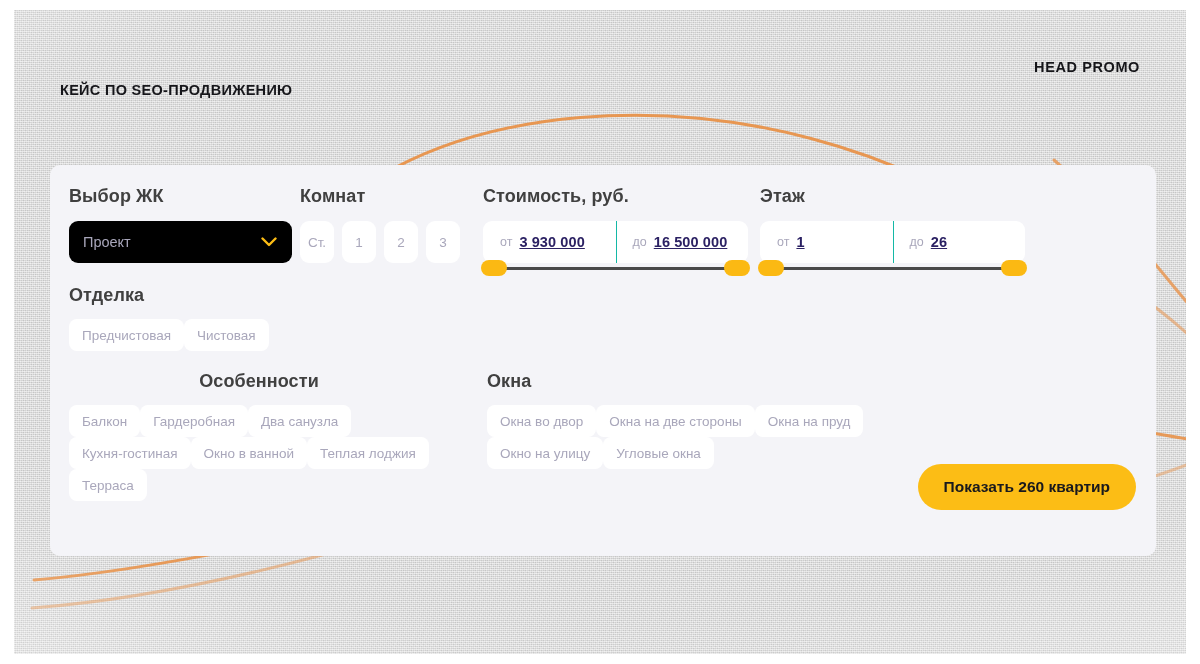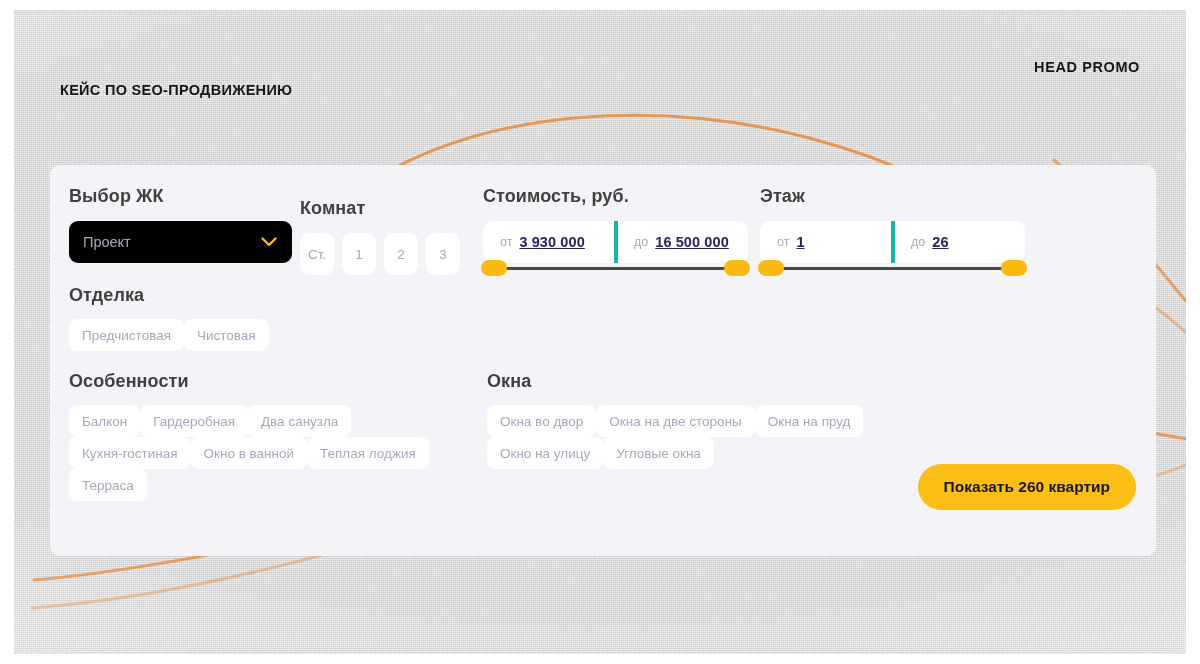--- a/index.html
+++ b/index.html
@@ -82,21 +82,21 @@
     font-weight: 700;
     letter-spacing: .1px;
   }
 
   
   .row1 { position: absolute; left: 0; top: 0; width: 100%; height: 112px; }
   .col { position: absolute; top: 21px; }
   .col .sect-title { display: block; margin-bottom: 14px; }
 
   .col-zhk   { left: 19px;  width: 232px; }
-  .col-rooms { left: 250px; width: 180px; margin-top: 12px; }
+  .col-rooms { left: 250px; width: 180px; }
   .col-price { left: 433px; width: 275px; }
   .col-floor { left: 710px; width: 275px; }
 
   .select-box {
     position: relative;
     width: 223px; height: 42px;
     background: #000000;
     border-radius: 9px;
     display: flex;
     align-items: center;
@@ -129,21 +129,21 @@
     border-radius: 9px;
     display: flex; align-items: center;
   }
   .range-half {
     flex: 1 1 0;
     display: flex; align-items: baseline; gap: 7px;
     padding-left: 17px;
     height: 100%;
     align-items: center;
   }
-  .range-half + .range-half { border-left: 4px solid #14b8a6; padding-left: 16px; }
+  .range-half + .range-half { border-left: 1px solid #14b8a6; padding-left: 16px; }
   .rg-pref { font-size: 12.5px; color: #a9a7bb; }
   .rg-val  { font-size: 14.5px; color: #2b2163; font-weight: 600; letter-spacing: .1px; text-decoration: underline; }
 
   .slider {
     position: absolute;
     left: 0; right: 0; bottom: -13px;
     height: 16px;
   }
   .slider-track {
     position: absolute;
@@ -159,21 +159,21 @@
     border-radius: 9px;
   }
   .knob.left  { left: -2px; }
   .knob.right { right: -2px; }
 
   
   .block { position: absolute; }
   .block .sect-title { display: block; margin-bottom: 13px; }
 
   .blk-otdelka { left: 19px;  top: 120px; }
-  .blk-feat    { left: 19px;  top: 206px; width: 380px; }
+  .blk-feat    { left: 19px;  top: 206px; width: 380px; text-align: center; }
   .blk-win     { left: 437px; top: 206px; width: 380px; }
 
   .chips { display: flex; flex-wrap: wrap; }
   .chip {
     height: 32px;
     background: #fff;
     border-radius: 8px;
     display: flex; align-items: center;
     padding: 0 13px;
     font-size: 13.5px;

